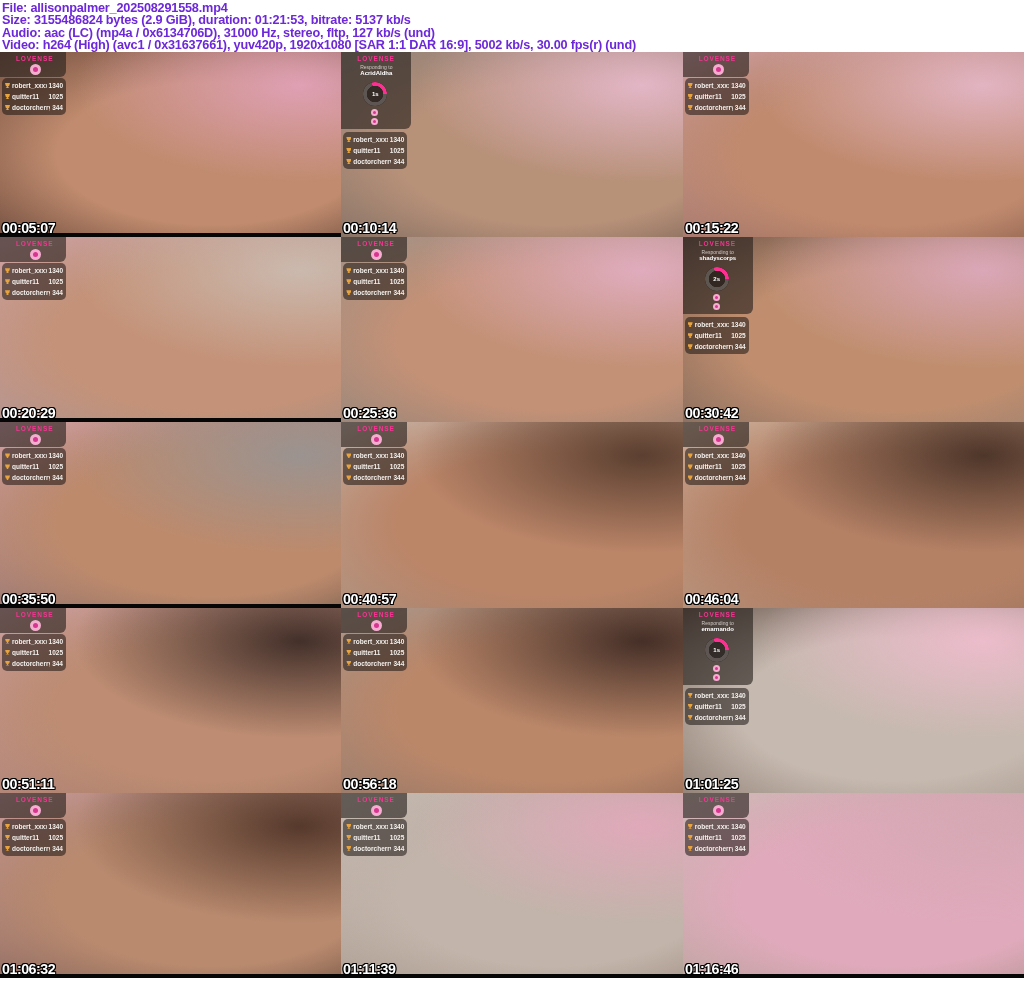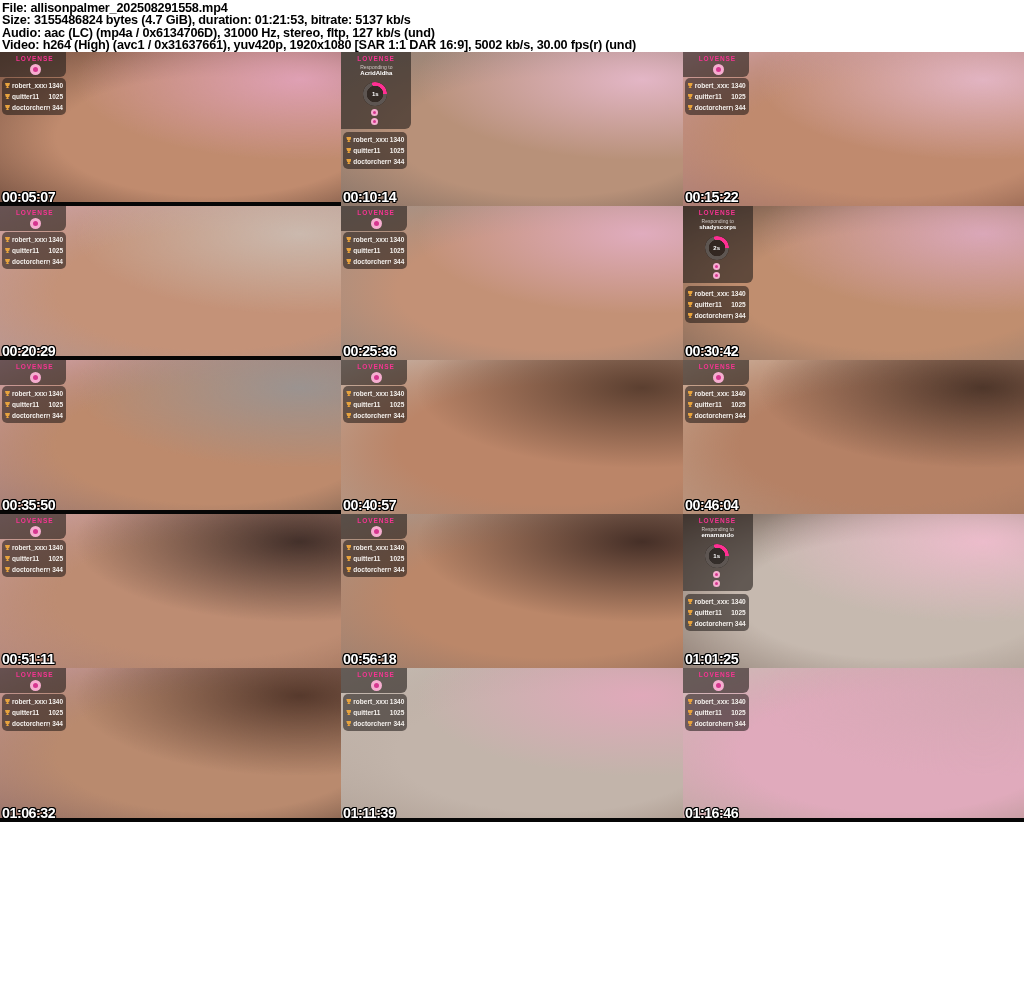--- a/index.html
+++ b/index.html
@@ -6,26 +6,26 @@
   body{
     width:1024px;height:1003px;overflow:hidden;background:#fff;
     font-family:"Liberation Sans",sans-serif;
   }
   
   .header{
     height:52px;box-sizing:border-box;background:#ffffff;
     padding:2px 0 0 2px;
   }
   .header .hline{
-    font-weight:bold;font-size:12.7px;line-height:12.4px;color:#000000;
+    font-weight:bold;font-size:12.7px;line-height:12.4px;color:#6d28d9;
     letter-spacing:-0.2px;white-space:nowrap;
   }
   
   .grid{
-    display:grid;width:1024px;height:770px;
+    display:grid;width:1024px;height:926px;
     grid-template-columns:repeat(3,1fr);
     grid-template-rows:repeat(5,1fr);
   }
   .thumb{position:relative;overflow:hidden;background:#8a7466}
   .bg{position:absolute;inset:0}
   
   .backdrop{
     position:absolute;left:0;top:0;width:66px;height:25px;
     background:rgba(38,32,29,.62);border-radius:0 0 6px 0;
   }
@@ -100,21 +100,21 @@
   .dark-bottom::after{
     content:"";position:absolute;left:0;right:0;bottom:0;height:4px;
     background:#060606;z-index:1;
   }
 </style>
 </head>
 <body>
 
 <div class="header">
   <div class="hline">File: allisonpalmer_202508291558.mp4</div>
-  <div class="hline">Size: 3155486824 bytes (4.7 GiB), duration: 01:21:53, bitrate: 5137 kb/s</div>
+  <div class="hline">Size: 3155486824 bytes (2.9 GiB), duration: 01:21:53, bitrate: 5137 kb/s</div>
   <div class="hline">Audio: aac (LC) (mp4a / 0x6134706D), 31000 Hz, stereo, fltp, 127 kb/s (und)</div>
   <div class="hline">Video: h264 (High) (avc1 / 0x31637661), yuv420p, 1920x1080 [SAR 1:1 DAR 16:9], 5002 kb/s, 30.00 fps(r) (und)</div>
 </div>
 
 <div class="grid">
     <div class="thumb dark-bottom">
     <div class="bg" style="background: radial-gradient(120% 95% at 88% 18%, rgb(223, 160, 180) 0%, transparent 55%), radial-gradient(130% 110% at 62% 55%, rgb(192, 139, 110) 0%, rgb(192, 139, 110) 35%, transparent 75%), linear-gradient(155deg, rgb(110, 74, 60) 0%, rgb(58, 38, 32) 100%);"></div>
     <div class="backdrop"></div>
     <div class="wm" style="color: rgb(255, 51, 151);">LOVENSE</div>
     <div class="toy"></div>

